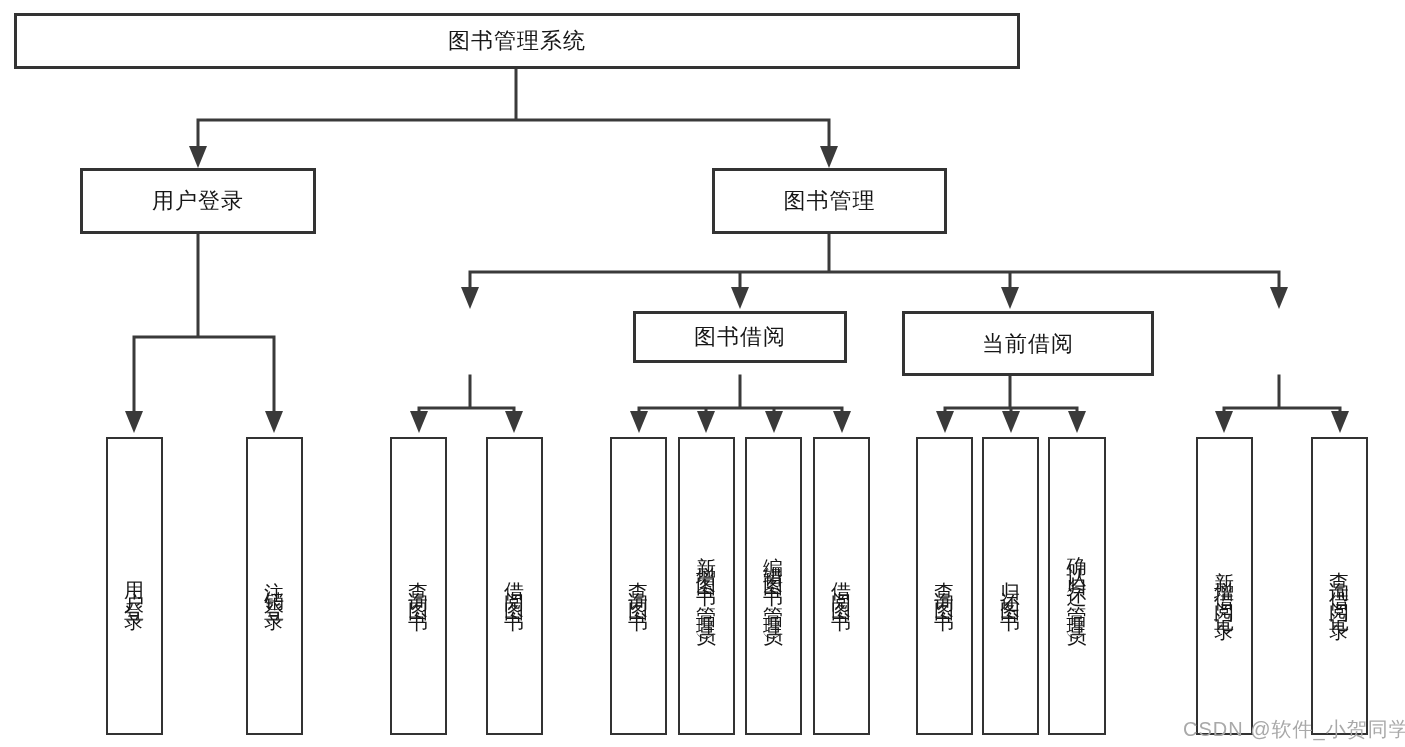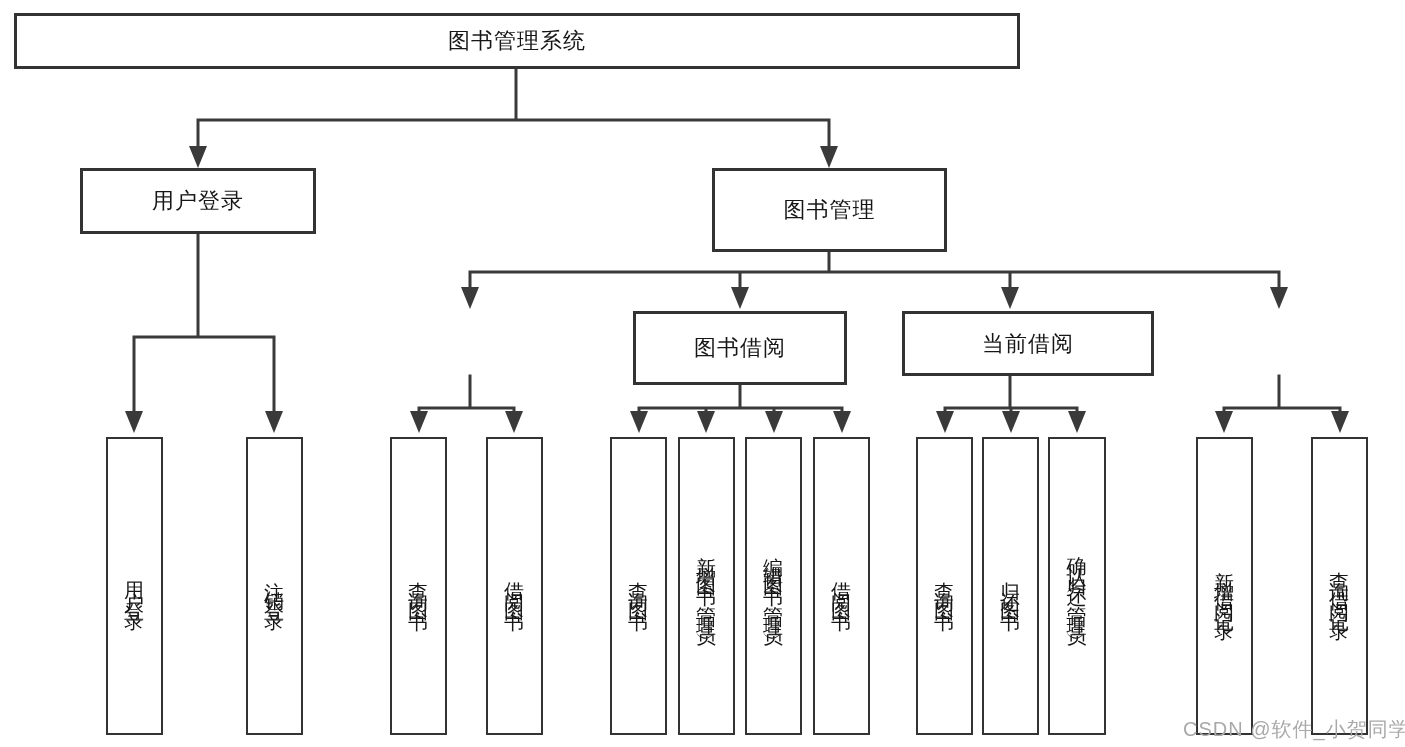--- a/index.html
+++ b/index.html
@@ -64,25 +64,25 @@
     </g>
   </svg>
 
   <div class="box" style="left:14px;top:13px;width:1006px;height:56px;">
     <span class="hlabel">图书管理系统</span>
   </div>
 
   <div class="box" style="left:80px;top:168px;width:236px;height:66px;">
     <span class="hlabel">用户登录</span>
   </div>
-  <div class="box" style="left:712px;top:168px;width:235px;height:84px;">
+  <div class="box" style="left:712px;top:168px;width:235px;height:66px;">
     <span class="hlabel">图书管理</span>
   </div>
 
-  <div class="box" style="left:633px;top:311px;width:214px;height:74px;">
+  <div class="box" style="left:633px;top:311px;width:214px;height:52px;">
     <span class="hlabel">图书借阅</span>
   </div>
   <div class="box" style="left:902px;top:311px;width:252px;height:65px;">
     <span class="hlabel">当前借阅</span>
   </div>
 
   <div class="box leaf" style="left:106px;top:437px;width:57px;height:298px;">
     <span class="vtext">用户登录</span>
   </div>
   <div class="box leaf" style="left:246px;top:437px;width:57px;height:298px;">

